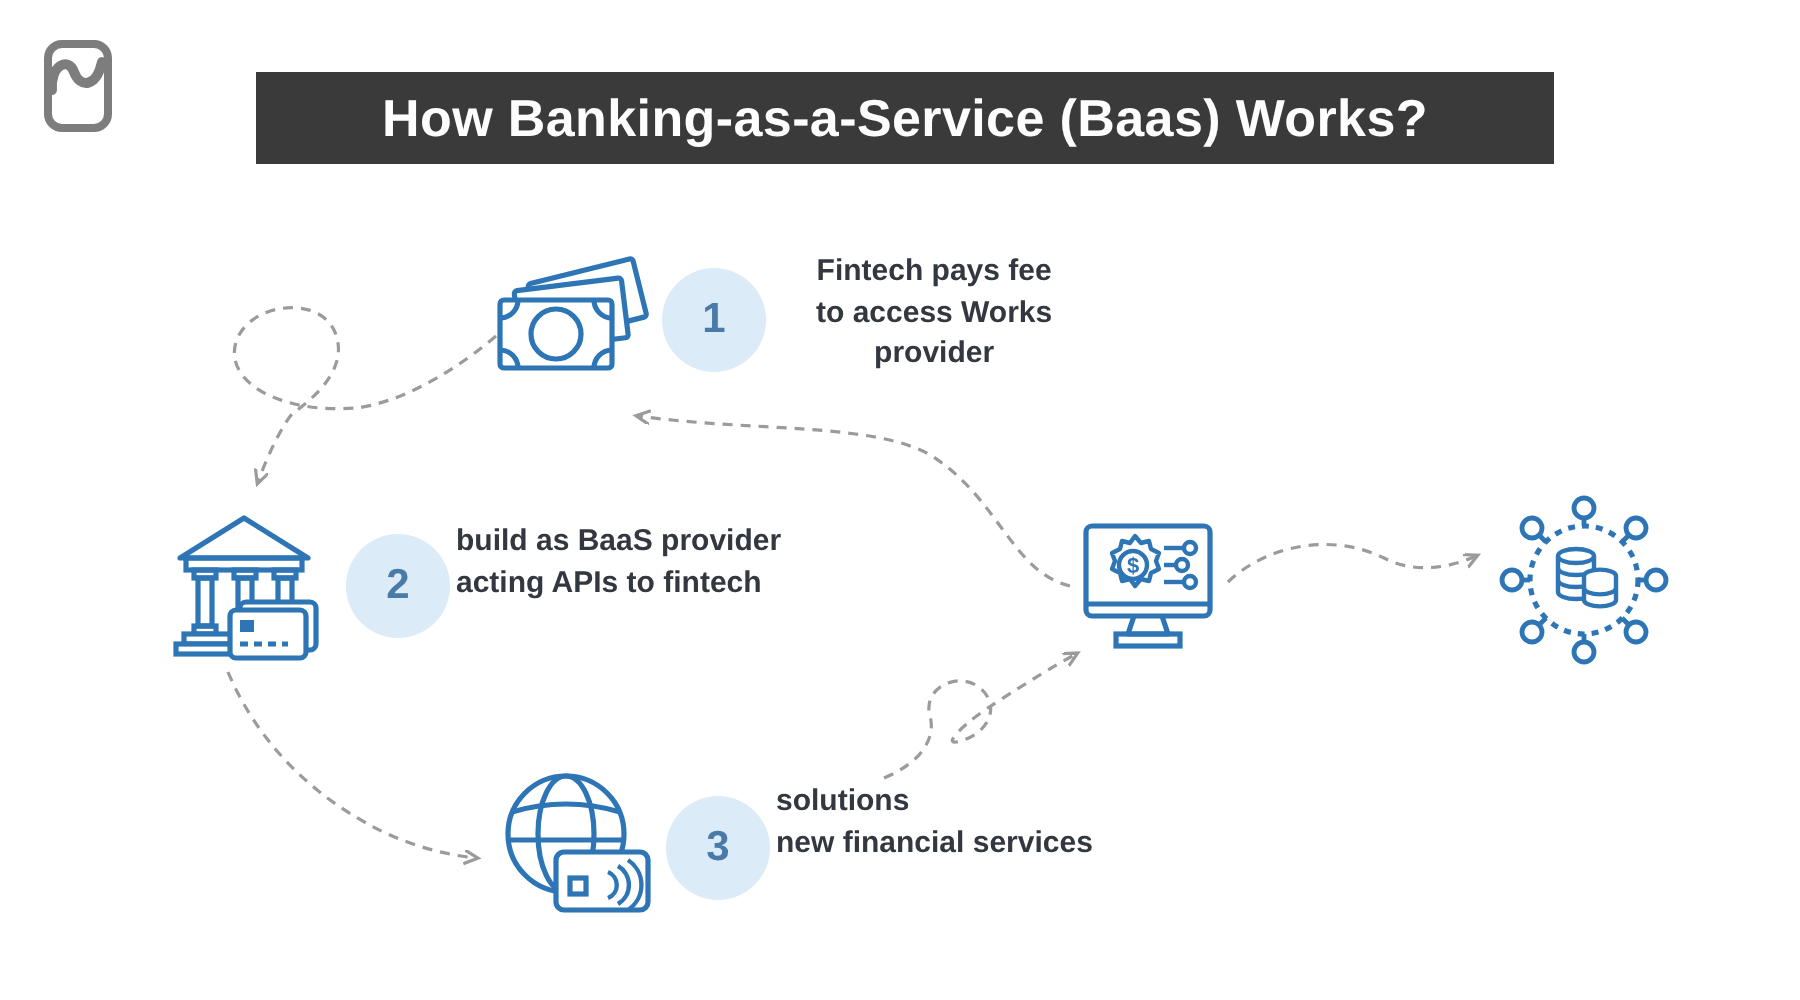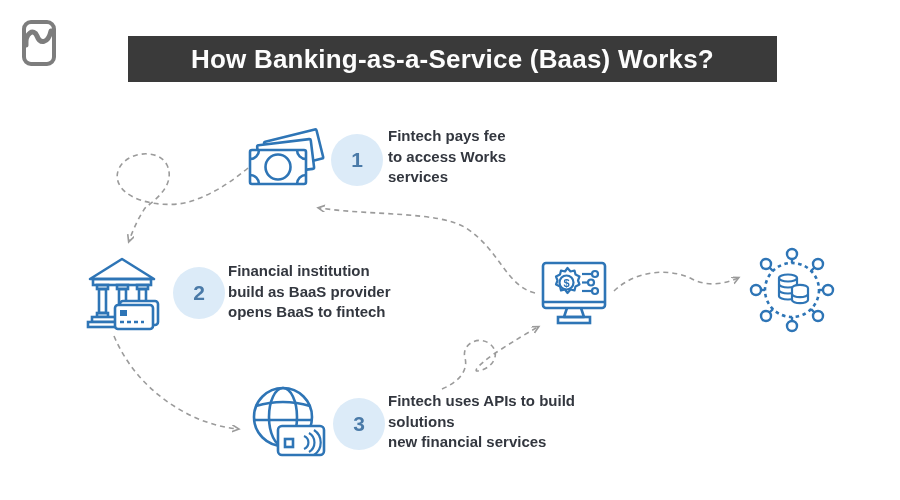--- a/index.html
+++ b/index.html
@@ -78,24 +78,24 @@
       <circle cx="32" cy="41" r="12.5"></circle>
       <path d="M4,33 a9,9 0 0 0 9,-9"></path>
       <path d="M51,24 a9,9 0 0 0 9,9"></path>
       <path d="M60,49 a9,9 0 0 0 -9,9"></path>
       <path d="M13,58 a9,9 0 0 0 -9,-9"></path>
     </svg>
   </div>
   <div class="badge" style="left:331px;top:134px;">
     <span>1</span>
   </div>
-  <div class="step-text" style="left:388px;top:126px;">
+  <div class="step-text" style="left:408px;top:126px;text-align:center;">
     <div>Fintech pays fee</div>
     <div>to access Works</div>
-    <div>services</div>
+    <div>provider</div>
   </div>
 
   <div class="icon-box" style="left:84px;top:251px;">
     <svg width="80" height="82" viewBox="0 0 80 82" fill="none" stroke="#2e75b6" stroke-width="2.6">
       <path d="M6,28 L38,8 L70,28 Z" stroke-linejoin="round"></path>
       <rect x="9" y="28" width="58" height="6"></rect>
       <g>
         <rect x="13" y="34" width="11" height="4"></rect>
         <rect x="15" y="38" width="7" height="24"></rect>
         <rect x="13" y="62" width="11" height="4"></rect>
@@ -111,43 +111,41 @@
       <rect x="36" y="50" width="38" height="24" rx="3" fill="#ffffff"></rect>
       <rect x="31" y="54" width="38" height="24" rx="3" fill="#ffffff"></rect>
       <rect x="36" y="59" width="7" height="6" fill="#2e75b6" stroke="none"></rect>
       <path d="M36,71 h24" stroke-dasharray="4 3"></path>
     </svg>
   </div>
   <div class="badge" style="left:173px;top:267px;">
     <span>2</span>
   </div>
   <div class="step-text" style="left:228px;top:261px;">
-    <div>Financial institution</div>
     <div>build as BaaS provider</div>
-    <div>opens BaaS to fintech</div>
+    <div>acting APIs to fintech</div>
   </div>
 
   <div class="icon-box" style="left:246px;top:384px;">
     <svg width="80" height="74" viewBox="0 0 80 74" fill="none" stroke="#2e75b6" stroke-width="2.6">
       <circle cx="37" cy="33" r="29"></circle>
       <ellipse cx="37" cy="33" rx="14" ry="29"></ellipse>
       <path d="M10,22 Q37,14 64,22"></path>
       <path d="M8,36 H66"></path>
       <rect x="32" y="42" width="46" height="29" rx="4" fill="#ffffff"></rect>
       <rect x="39" y="55" width="8" height="8"></rect>
       <path d="M58,52 a7,7 0 0 1 0,13" stroke-width="2.2"></path>
       <path d="M63,49 a11,11 0 0 1 0,19" stroke-width="2.2"></path>
       <path d="M68,46 a15,15 0 0 1 0,25" stroke-width="2.2"></path>
     </svg>
   </div>
   <div class="badge" style="left:333px;top:398px;">
     <span>3</span>
   </div>
   <div class="step-text" style="left:388px;top:391px;">
-    <div>Fintech uses APIs to build</div>
     <div>solutions</div>
     <div>new financial services</div>
   </div>
 
   <div class="icon-box" style="left:540px;top:260px;">
     <svg width="68" height="68" viewBox="0 0 68 68" fill="none" stroke="#2e75b6" stroke-width="2.6">
       <rect x="3" y="3" width="62" height="45" rx="3"></rect>
       <path d="M3,42 H65"></path>
       <path d="M27,48 L24,57 H44 L41,48" stroke-linejoin="round"></path>
       <rect x="18" y="57" width="32" height="6"></rect>

